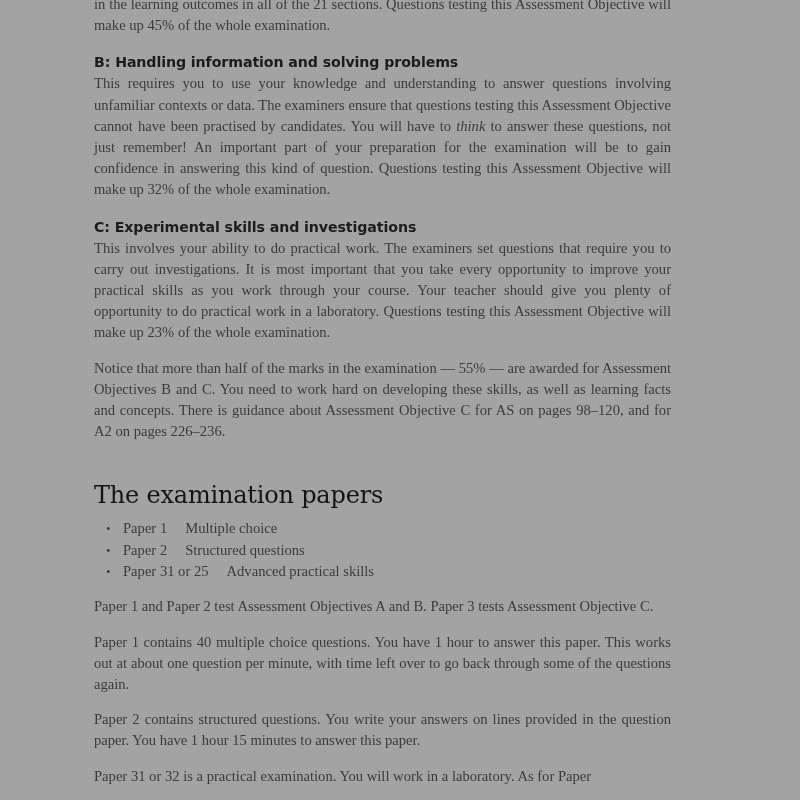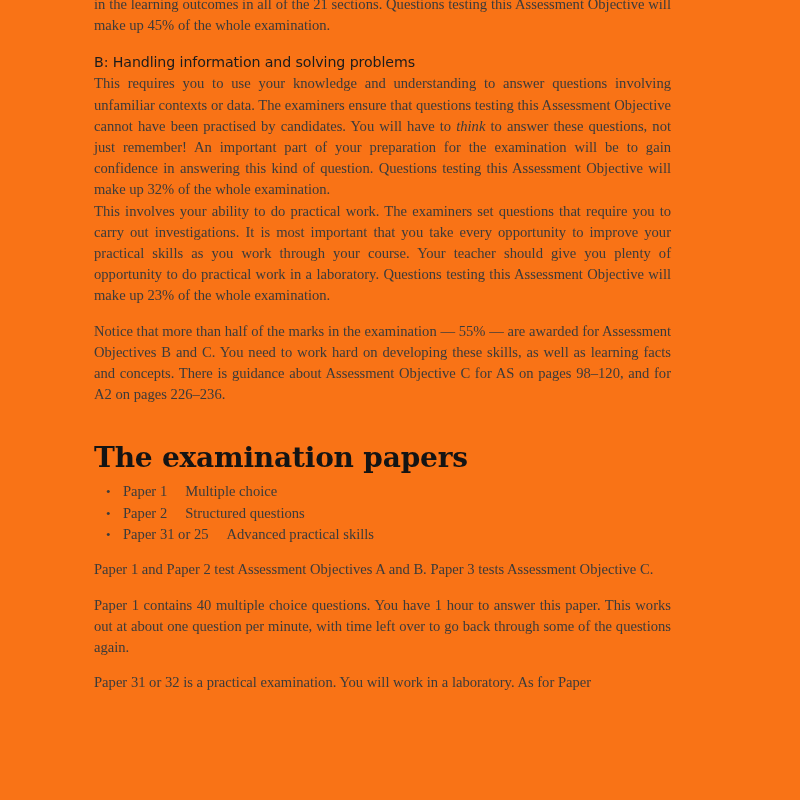--- a/index.html
+++ b/index.html
@@ -15,21 +15,21 @@
     font-family: "Liberation Serif", "DejaVu Serif", serif;
     -webkit-font-smoothing: antialiased;
   }
 
   #page {
     position: absolute;
     left: 0;
     top: 0;
     width: 800px;
     height: 800px;
-    background: #f97316;
+    background: #a3a3a3;
     overflow: hidden;
   }
 
   
   #column {
     position: absolute;
     left: 94px;
     top: -6px;
     width: 577px;
   }
@@ -44,31 +44,31 @@
     hyphens: none;
   }
 
   p.gap-before { margin-top: 14px; }
   p.tight      { margin-top: 0px; }
 
   h3.sub {
     margin: 17px 0 1px 0;
     font-family: "DejaVu Sans", "Liberation Sans", sans-serif;
     font-size: 14.2px;
-    font-weight: 400;
+    font-weight: 700;
     color: #1c1c1c;
     letter-spacing: -0.1px;
     line-height: 19px;
   }
 
   h2.section {
     margin: 40px 0 10px 0;
     font-family: "DejaVu Serif", "Liberation Serif", serif;
-    font-size: 28px;
-    font-weight: 700;
+    font-size: 24px;
+    font-weight: 400;
     color: #141414;
     letter-spacing: -0.2px;
     line-height: 26px;
   }
 
   ul.papers {
     list-style: none;
     margin: 1px 0 0 0;
     padding: 0;
   }
@@ -99,20 +99,21 @@
 <div id="page">
 
   <div id="column">
 
     <p class="body tight"><span>in the learning outcomes in all of the 21 sections. Questions testing this Assessment</span> <span>Objective will make up 45% of the whole examination.</span></p>
 
     <h3 class="sub">B: Handling information and solving problems</h3>
 
     <p class="body tight"><span>This requires you to use your knowledge and understanding to answer questions involving unfamiliar contexts or data. The examiners ensure that questions testing this Assessment Objective cannot have been practised by candidates. You will have to </span><i class="emph">think</i><span> to answer these questions, not just remember! An important part of your preparation for the examination will be to gain confidence in answering this kind of question. Questions testing this Assessment Objective will make up 32% of the whole examination.</span></p>
 
+    <h3 class="sub">C: Experimental skills and investigations</h3>
 
     <p class="body tight">This involves your ability to do practical work. The examiners set questions that require you to carry out investigations. It is most important that you take every opportunity to improve your practical skills as you work through your course. Your teacher should give you plenty of opportunity to do practical work in a laboratory. Questions testing this Assessment Objective will make up 23% of the whole examination.</p>
 
     <p class="body gap-before">Notice that more than half of the marks in the examination — 55% — are awarded for Assessment Objectives B and C. You need to work hard on developing these skills, as well as learning facts and concepts. There is guidance about Assessment Objective C for AS on pages 98–120, and for A2 on pages 226–236.</p>
 
     <h2 class="section">The examination papers</h2>
 
 
     <ul class="papers">
       <li>
@@ -123,17 +124,18 @@
       </li>
       <li>
         <span class="bullet">•</span><span class="paper-no">Paper 31 or 25</span><span class="paper-desc">Advanced practical skills</span>
       </li>
     </ul>
 
     <p class="body gap-before">Paper 1 and Paper 2 test Assessment Objectives A and B. Paper 3 tests Assessment Objective C.</p>
 
     <p class="body gap-before">Paper 1 contains 40 multiple choice questions. You have 1 hour to answer this paper. This works out at about one question per minute, with time left over to go back through some of the questions again.</p>
 
+    <p class="body gap-before">Paper 2 contains structured questions. You write your answers on lines provided in the question paper. You have 1 hour 15 minutes to answer this paper.</p>
 
     <p class="body gap-before">Paper 31 or 32 is a practical examination. You will work in a laboratory. As for Paper</p>
 
   </div>
 </div>
 
 </body></html>

